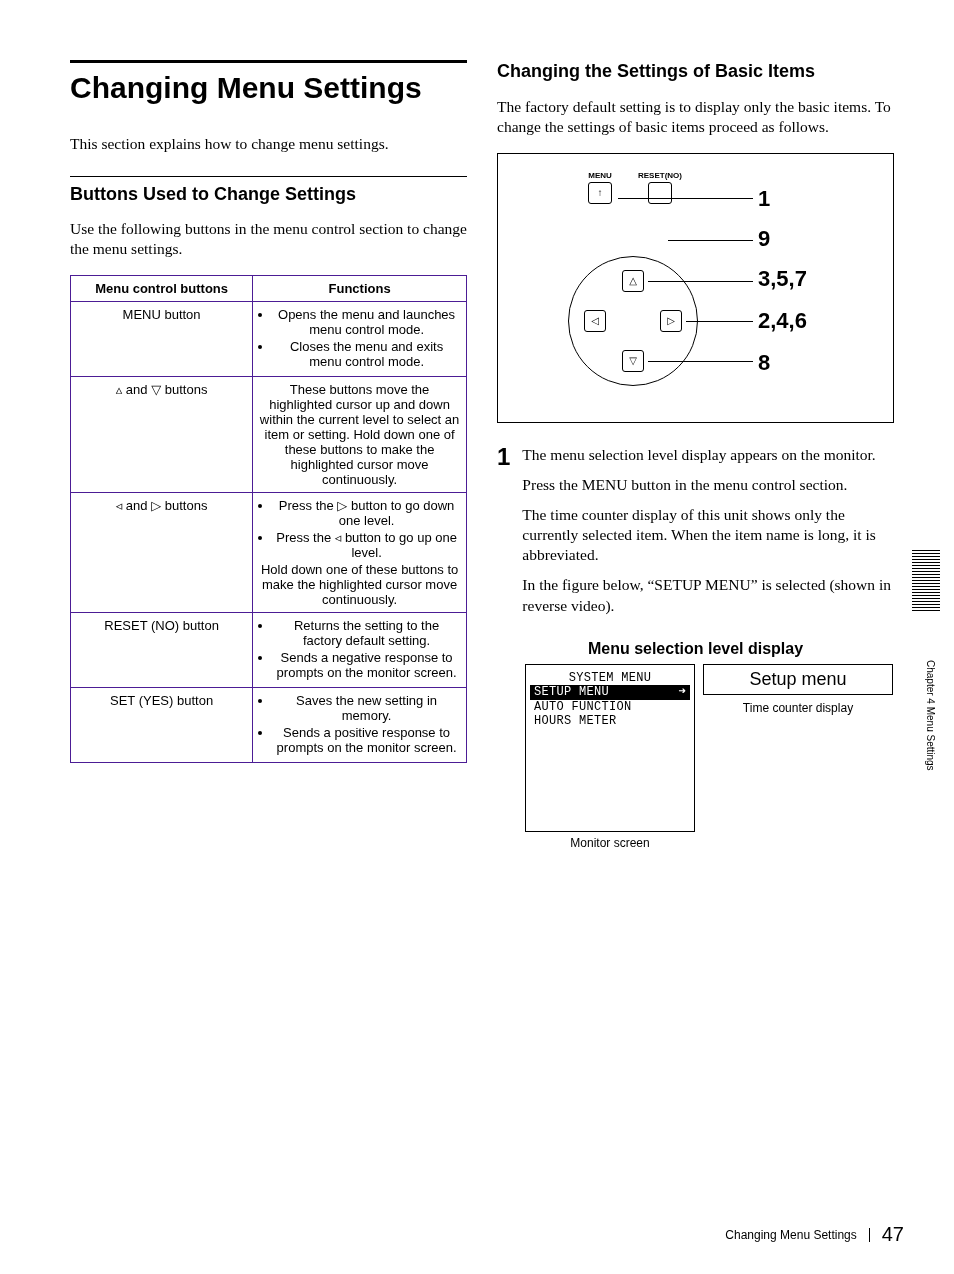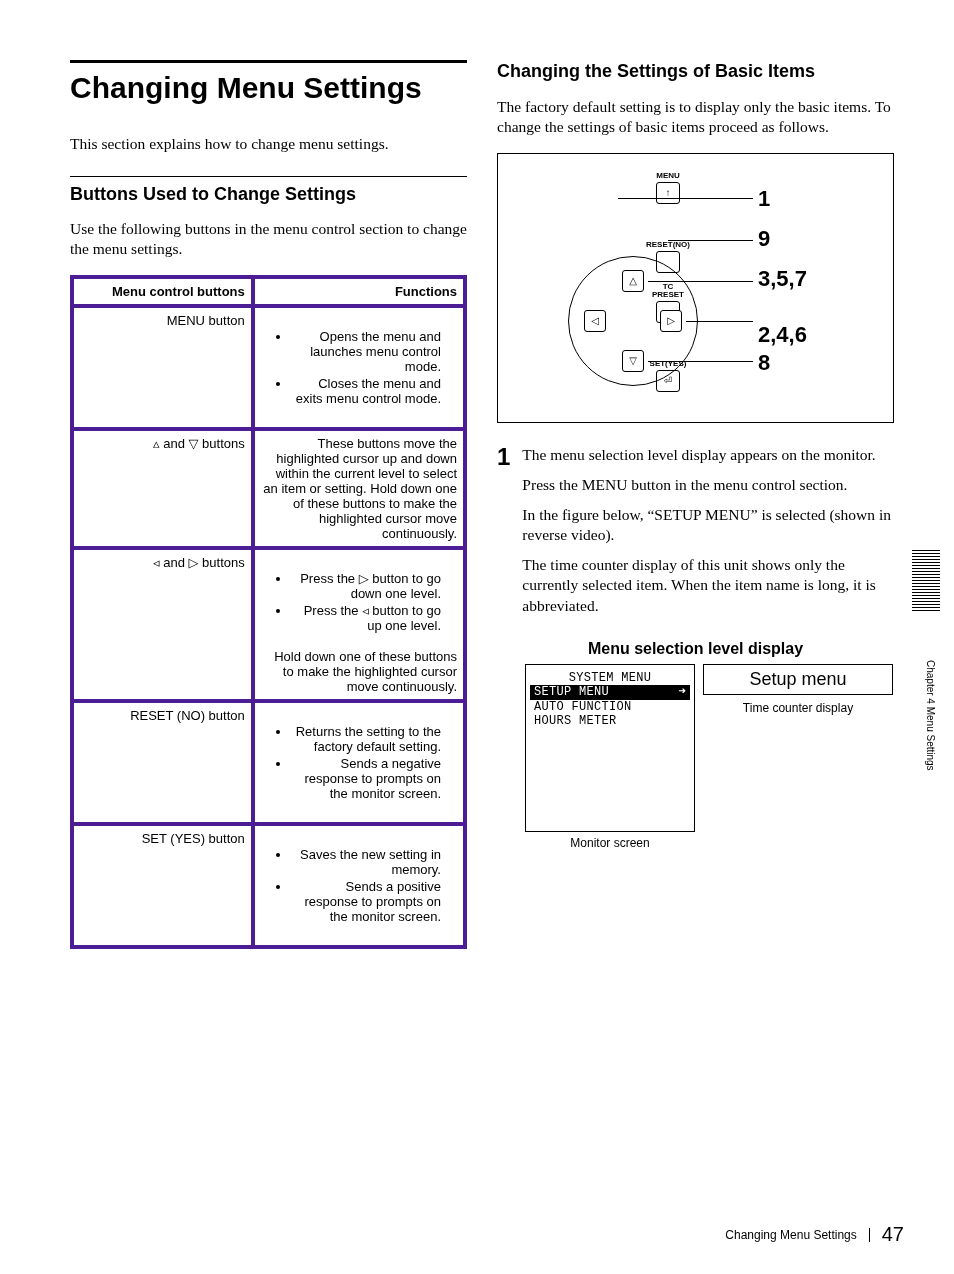--- a/index.html
+++ b/index.html
@@ -51,30 +51,30 @@
     margin: 0 0 14px 0;
     line-height: 1.25;
   }
   table.btn-table {
     border-collapse: collapse;
     width: 100%;
     font-family: Arial, Helvetica, sans-serif;
     font-size: 13px;
   }
   table.btn-table th, table.btn-table td {
-    border: 4px solid #4c1d95;
+    border: 1px solid #4c1d95;
     padding: 5px 6px;
     vertical-align: top;
-    text-align: right;
+    text-align: center;
   }
   table.btn-table th {
     font-weight: bold;
   }
   table.btn-table td.fncell ul {
-    margin: 16px;
+    margin: 0;
     padding-left: 14px;
   }
   table.btn-table td.fncell li {
     margin: 0 0 2px 0;
   }
   table.btn-table td.fncell .plain {
     margin: 0;
   }
   .col1 { width: 46%; }
 
@@ -92,21 +92,21 @@
     position: relative;
     height: 270px;
     margin-bottom: 22px;
   }
   .panel {
     position: absolute;
     left: 90px;
     top: 18px;
     width: 160px;
   }
-  .btn-row { display: flex; gap: 37px; align-items: center; margin-bottom: 10px; flex-direction: column; }
+  .btn-row { display: flex; gap: 26px; align-items: flex-start; margin-bottom: 10px; }
   .btn-group { display:flex; flex-direction:column; align-items:center; gap:2px;}
   .btn-label {
     font-family: Arial, Helvetica, sans-serif;
     font-size: 8px;
     font-weight: bold;
     text-align:center;
     line-height:1;
   }
   .hw-btn {
     width: 24px; height: 22px;
@@ -319,60 +319,47 @@
               <div class="btn-label">MENU</div>
               <div class="hw-btn">
                   <span>↑</span>
                 </div>
             </div>
             <div class="btn-group">
               <div class="btn-label">RESET(NO)</div>
               <div class="hw-btn"></div>
             </div>
           </div>
-          <div class="btn-row">
-            <div class="btn-group">
-              <div class="btn-label" style="white-space:pre-line">TC
-PRESET</div>
-              <div class="hw-btn"></div>
-            </div>
-            <div class="btn-group">
-              <div class="btn-label">SET(YES)</div>
-              <div class="hw-btn">
-                  <span>⏎</span>
-                </div>
-            </div>
-          </div>
         </div>
         <div class="circle"></div>
         <div class="dpad-btn" style="left:124px; top:116px;">△</div>
         <div class="dpad-btn" style="left:124px; top:196px;">▽</div>
         <div class="dpad-btn" style="left:86px; top:156px;">◁</div>
         <div class="dpad-btn" style="left:162px; top:156px;">▷</div>
 
         <div class="leader" style="left:120px; top:44px; width:135px;"></div>
         <div class="leader" style="left:170px; top:86px; width:85px;"></div>
         <div class="leader" style="left:150px; top:127px; width:105px;"></div>
         <div class="leader" style="left:188px; top:167px; width:67px;"></div>
         <div class="leader" style="left:150px; top:207px; width:105px;"></div>
 
         <div class="callout" style="top:32px;">1</div>
         <div class="callout" style="top:72px;">9</div>
         <div class="callout" style="top:112px;text-align:center;">3,5,7</div>
-        <div class="callout" style="top:168px;">2,4,6</div>
+        <div class="callout" style="top:154px;">2,4,6</div>
         <div class="callout" style="top:196px;">8</div>
       </div>
 
       <div class="step">
         <div class="step-num">1</div>
         <div class="step-body">
           <p>The menu selection level display appears on the monitor.</p>
           <p>Press the MENU button in the menu control section.</p>
+          <p>The time counter display of this unit shows only the currently selected item. When the item name is long, it is abbreviated.</p>
           <p>In the figure below, “SETUP MENU” is selected (shown in reverse video).</p>
-          <p>The time counter display of this unit shows only the currently selected item. When the item name is long, it is abbreviated.</p>
         </div>
       </div>
 
       <div class="caption-center">Menu selection level display</div>
 
       <div class="screens-row">
         <div>
           <div class="monitor-screen">
             <div class="line" style="text-align:center">SYSTEM MENU</div>
             <div class="sel">

